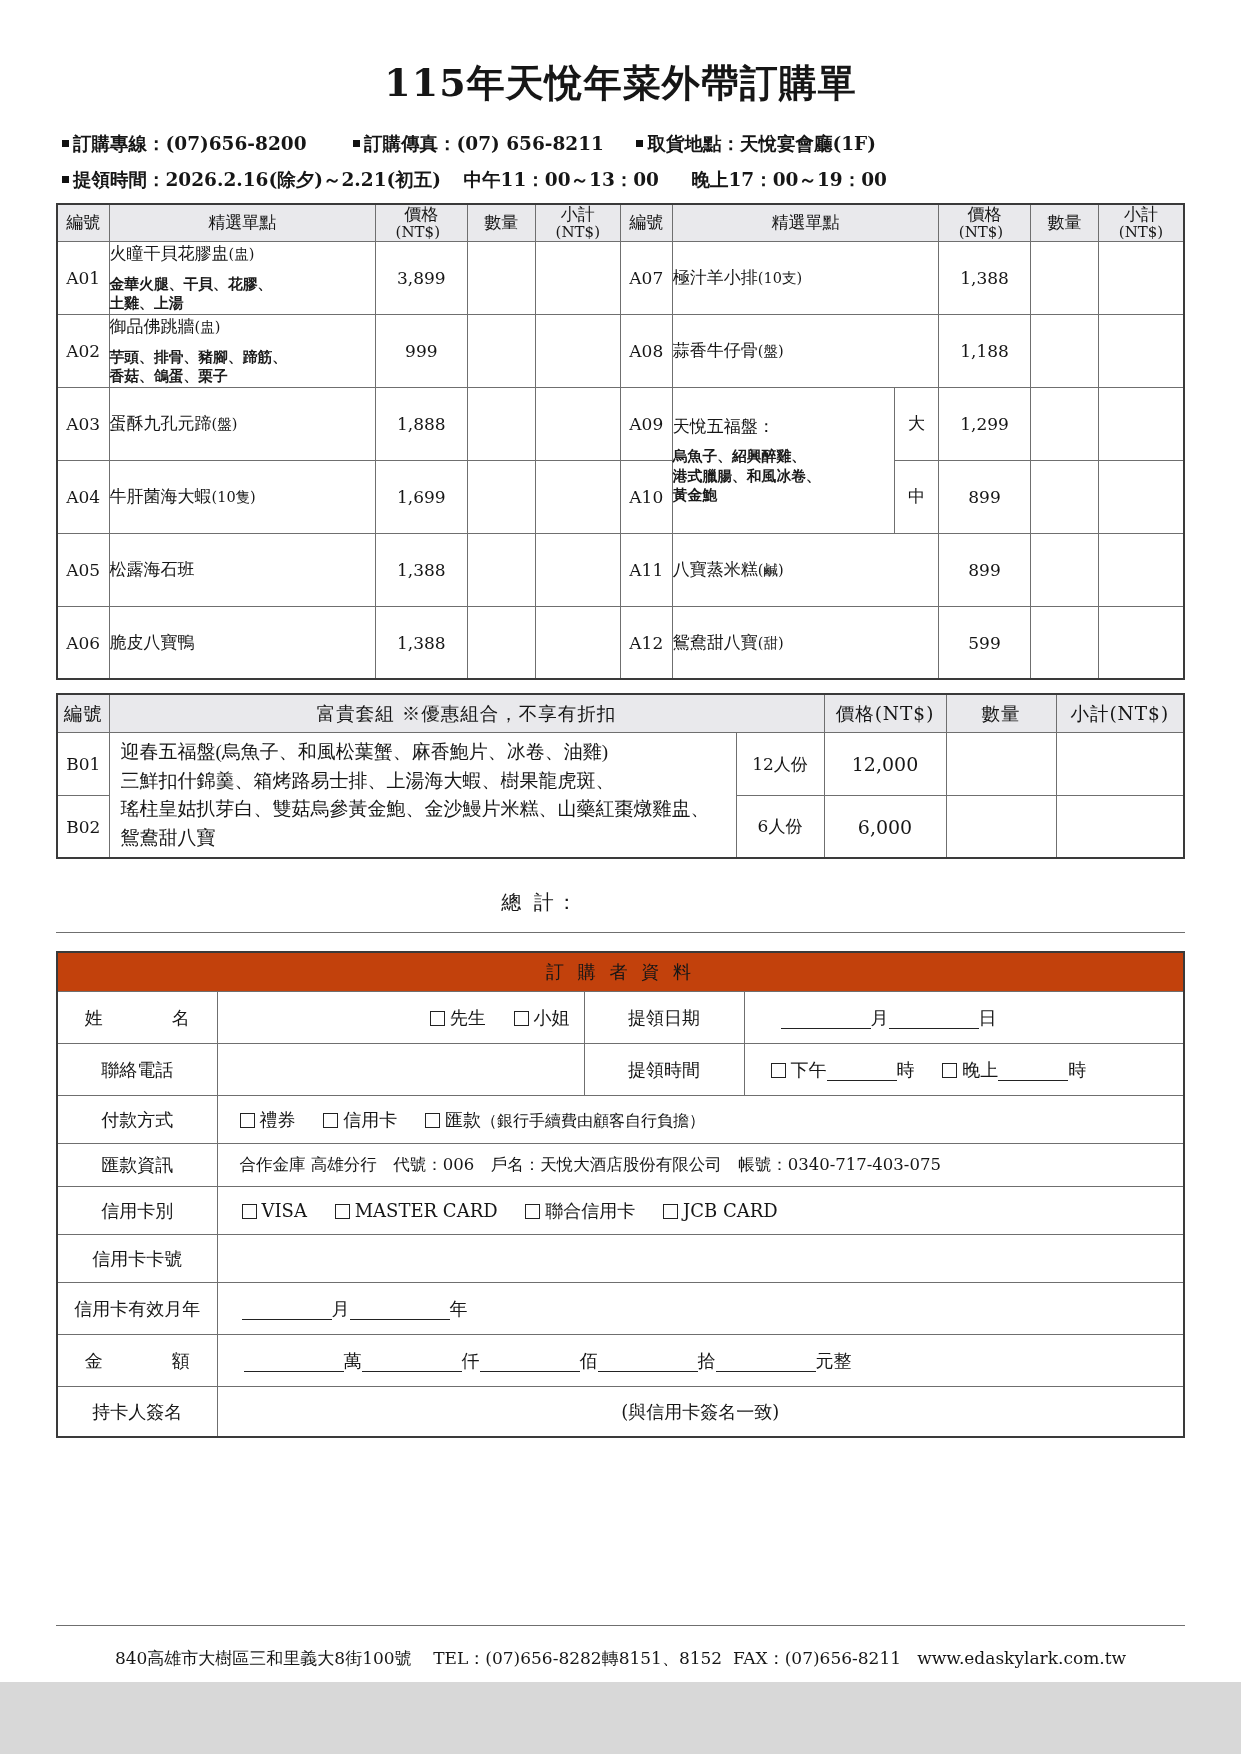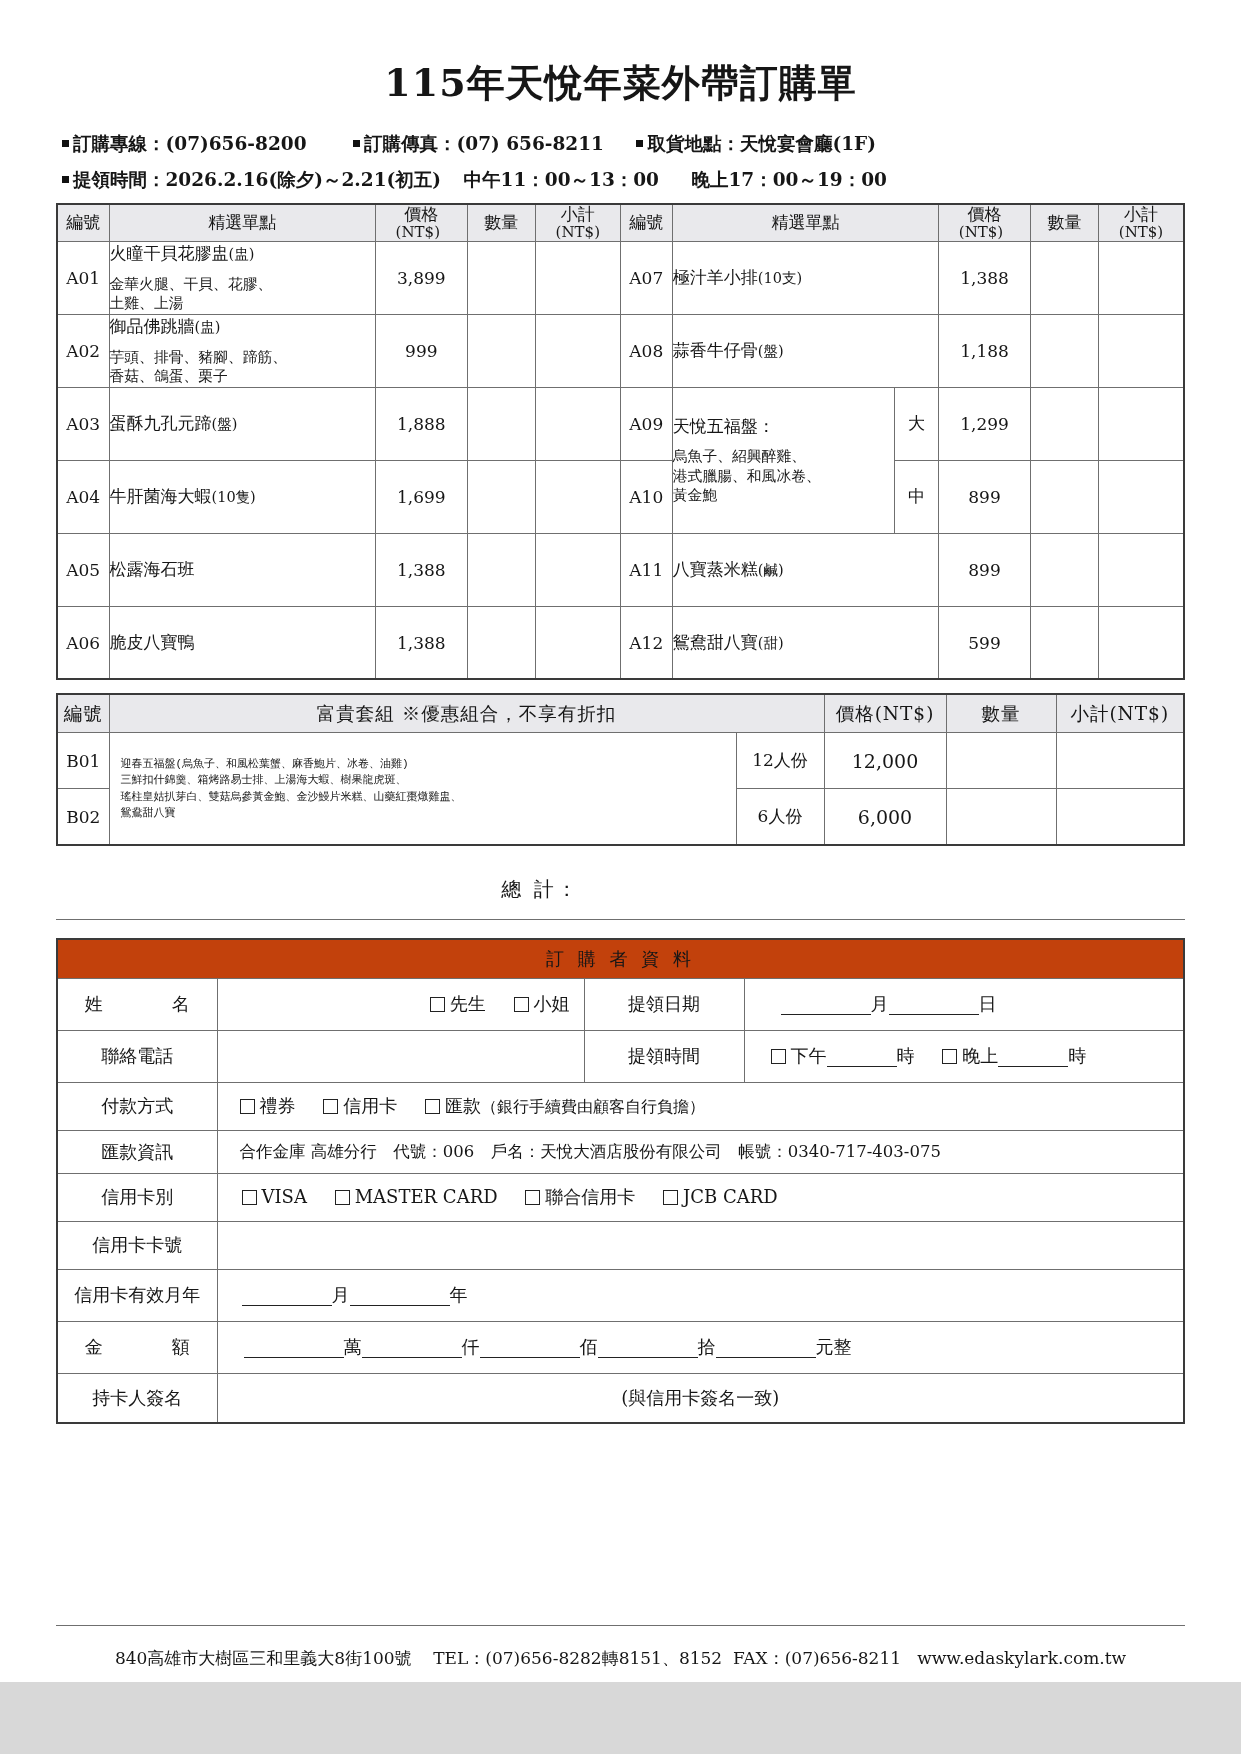--- a/index.html
+++ b/index.html
@@ -77,20 +77,21 @@
     font-size:19.5px;
     line-height:1.22;
   }
   .dish .unit { font-size:14.5px; }
   .sub-ing {
     font-size:14.8px;
     line-height:1.32;
     display:block;
     margin-top:10px;
     color:#1a1a1a;
+    font-weight:bold;
   }
   .price {
     text-align:center;
     font-family:"DejaVu Serif","Liberation Serif",serif;
     font-size:19px;
     width:92px;
   }
   .qty  { width:68px; }
   .sub  { width:84px; }
   .size {
@@ -110,22 +111,22 @@
   .set-hdr {
     background:#e9e9ec;
     text-align:center;
     font-family:"DejaVu Serif","Liberation Serif",serif;
     font-size:18.5px;
     padding:6px 0;
     letter-spacing:1px;
   }
   .set-desc {
     padding:5px 8px 5px 11px;
-    font-family:Liberation Mono, monospace;
-    font-size:11px;
+    font-family:Liberation Serif, serif;
+    font-size:19px;
     line-height:1.5;
   }
   .set-pp {
     text-align:center;
     font-family:"DejaVu Serif","Liberation Serif",serif;
     font-size:17px; width:88px;
   }
   .set-price {
     text-align:center;
     font-family:"DejaVu Serif","Liberation Serif",serif;

